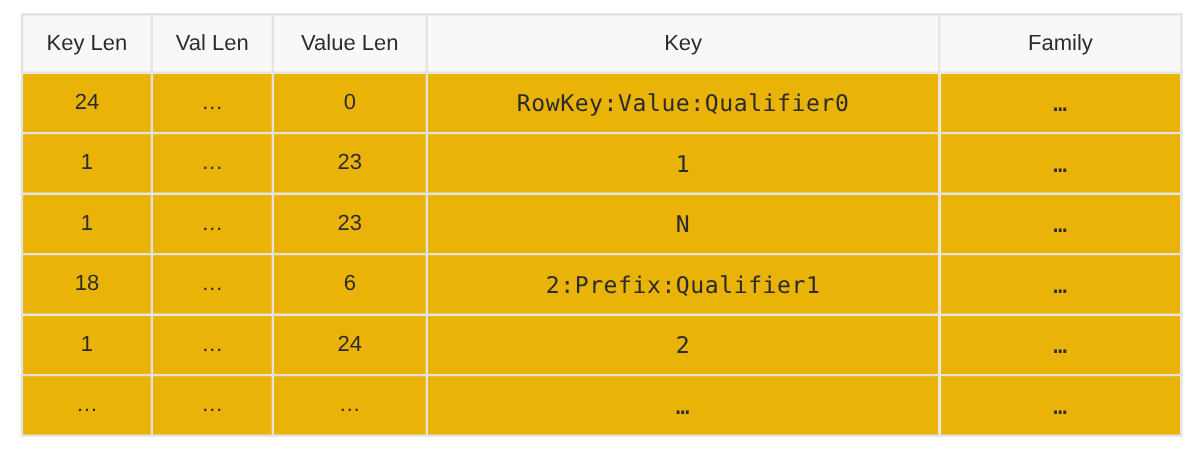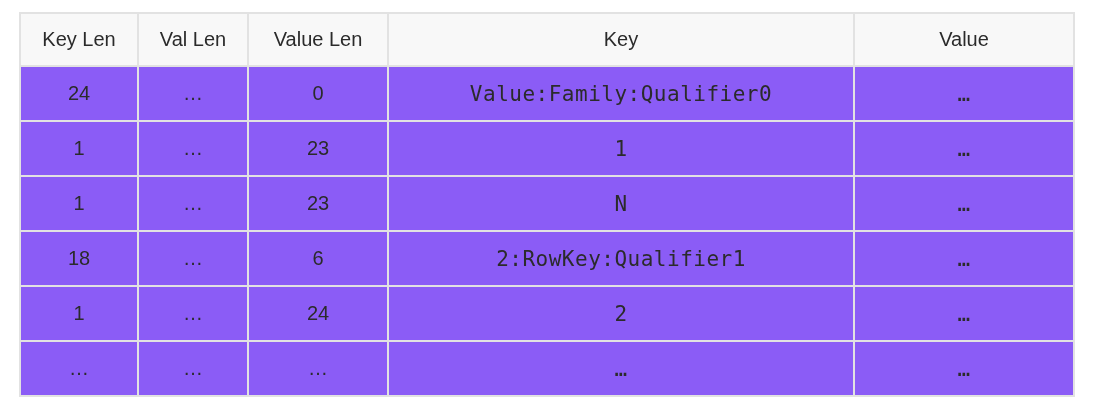--- a/index.html
+++ b/index.html
@@ -36,21 +36,21 @@
     overflow: hidden;
     white-space: nowrap;
   }
   .data-table th {
     background: #f8f8f8;
     height: 51px;
     font-size: 20px;
     font-family: "Liberation Sans", sans-serif;
   }
   .data-table td {
-    background: #8b5cf6;
+    background: #eab308;
     height: 53px;
     font-size: 20px;
     font-family: "Liberation Sans", sans-serif;
   }
   .data-table td.mono {
     font-family: "DejaVu Sans Mono", monospace;
     font-size: 21px;
     letter-spacing: 0.5px;
   }
 </style>
@@ -64,50 +64,50 @@
     <col class="c-prefix">
     <col class="c-key">
     <col class="c-value">
   </colgroup>
   <thead>
     <tr>
       <th>Key Len</th>
       <th>Val Len</th>
       <th>Value Len</th>
       <th>Key</th>
-      <th>Value</th>
+      <th>Family</th>
     </tr>
   </thead>
   <tbody>
     <tr>
       <td>24</td>
       <td>…</td>
       <td>0</td>
-      <td class="mono">Value:Family:Qualifier0</td>
+      <td class="mono">RowKey:Value:Qualifier0</td>
       <td class="mono">…</td>
     </tr>
     <tr>
       <td>1</td>
       <td>…</td>
       <td>23</td>
       <td class="mono">1</td>
       <td class="mono">…</td>
     </tr>
     <tr>
       <td>1</td>
       <td>…</td>
       <td>23</td>
       <td class="mono">N</td>
       <td class="mono">…</td>
     </tr>
     <tr>
       <td>18</td>
       <td>…</td>
       <td>6</td>
-      <td class="mono">2:RowKey:Qualifier1</td>
+      <td class="mono">2:Prefix:Qualifier1</td>
       <td class="mono">…</td>
     </tr>
     <tr>
       <td>1</td>
       <td>…</td>
       <td>24</td>
       <td class="mono">2</td>
       <td class="mono">…</td>
     </tr>
     <tr>

